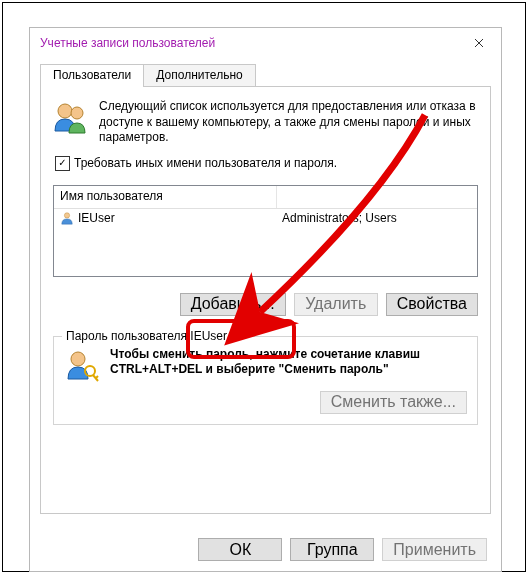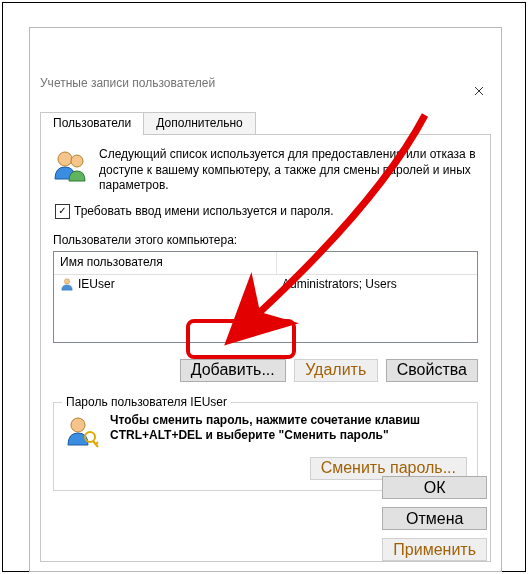--- a/index.html
+++ b/index.html
@@ -28,25 +28,25 @@
     top: 27px;
     width: 473px;
     height: 545px;
     border: 1px solid #b8b8b8;
     background: #fff;
     box-sizing: border-box;
   }
   .titlebar {
     height: 30px;
     display: flex;
+    align-items: center;
     padding-left: 10px;
     font-size: 12px;
-    color: #737373;
-    position: relative;
-    margin-top: 48px;
+    color: #a21caf;
+    position: relative;
   }
   .close-btn {
     position: absolute;
     right: 0;
     top: 0;
     width: 45px;
     height: 30px;
     display: flex;
     align-items: center;
     justify-content: center;
@@ -164,21 +164,21 @@
     height: 23px;
     border: 1px solid #adadad;
     background: #e1e1e1;
     font-size: 16px;
     font-family: inherit;
     padding: 0 10px;
     cursor: default;
     box-sizing: border-box;
   }
   .btn:disabled {
-    color: #a16207;
+    color: #737373;
     background: #efefef;
     border-color: #d0d0d0;
   }
   .groupbox {
     border: 1px solid #d4d4d4;
     margin-top: 20px;
     padding: 10px 10px 10px 10px;
     position: relative;
   }
   .groupbox-title {
@@ -200,21 +200,20 @@
     display: flex;
     justify-content: flex-end;
     margin-top: 8px;
   }
   .dlg-buttons {
     position: absolute;
     right: 14px;
     bottom: 10px;
     display: flex;
     gap: 8px;
-    flex-direction: column;
   }
   
   .highlight-box {
     position: absolute;
     border: 4px solid #e20000;
     border-radius: 8px;
     box-sizing: border-box;
     pointer-events: none;
   }
   
@@ -253,24 +252,23 @@
         <circle cx="12" cy="12" r="7" fill="#f4c48a" stroke="#b58330"></circle>
         <path d="M2 32 Q2 20 12 20 Q22 20 22 32 Z" fill="#3a8de0" stroke="#1d5aa0"></path>
         <circle cx="24" cy="14" r="6" fill="#f4c48a" stroke="#b58330"></circle>
         <path d="M16 34 Q16 24 24 24 Q32 24 32 34 Z" fill="#5fb55f" stroke="#2d7a2d"></path>
       </svg>
       <div class="intro-text">Следующий список используется для предоставления или отказа в доступе к вашему компьютеру, а также для смены паролей и иных параметров.</div>
     </div>
 
     <div class="checkbox-row">
       <span class="chk">✓</span>
-      <span>Требовать ввод имени используется и пароля.</span>
-    </div>
-
-    <div class="list-label">Пользователи этого компьютера:</div>
+      <span>Требовать иных имени пользователя и пароля.</span>
+    </div>
+
 
     <div class="user-table">
       <div class="user-table-header">
         <div class="col name">Имя пользователя</div>
       </div>
       <div class="user-row">
         <div class="cell name">
           <svg class="user-icon" viewBox="0 0 16 16">
             <circle cx="8" cy="5" r="3" fill="#f2c891" stroke="#ba8230" stroke-width="0.5"></circle>
             <path d="M2 15 Q2 9 8 9 Q14 9 14 15 Z" fill="#4a90d9" stroke="#2f68a6" stroke-width="0.5"></path>
@@ -293,29 +291,29 @@
         <svg class="key-icon" viewBox="0 0 36 36">
           <circle cx="14" cy="12" r="7" fill="#f4c48a" stroke="#b58330"></circle>
           <path d="M4 32 Q4 20 14 20 Q24 20 24 32 Z" fill="#3a8de0" stroke="#1d5aa0"></path>
           <circle cx="26" cy="24" r="5" fill="none" stroke="#e0a800" stroke-width="2"></circle>
           <line x1="29" y1="28" x2="34" y2="34" stroke="#e0a800" stroke-width="2"></line>
           <line x1="32" y1="31" x2="34" y2="29" stroke="#e0a800" stroke-width="2"></line>
         </svg>
         <div class="pw-text">Чтобы сменить пароль, нажмите сочетание клавиш CTRL+ALT+DEL и выберите "Сменить пароль"</div>
       </div>
       <div class="pw-btn-row">
-        <button class="btn" disabled="" style="min-width:120px">Сменить пароль...</button>
+        <button class="btn" disabled="" style="min-width:120px">Сменить также...</button>
       </div>
     </div>
 
   </div>
 
   <div class="dlg-buttons">
     <button class="btn">ОК</button>
-    <button class="btn">Отмена</button>
+    <button class="btn">Группа</button>
     <button class="btn" disabled="">Применить</button>
   </div>
 
 </div>
 
 <svg class="arrow-svg" width="528" height="574">
   <defs>
     <marker id="arrowhead" markerWidth="12" markerHeight="12" refX="3" refY="5" orient="auto">
       <path d="M0,0 L10,5 L0,10 L3,5 Z" fill="#e20000"></path>
     </marker>

